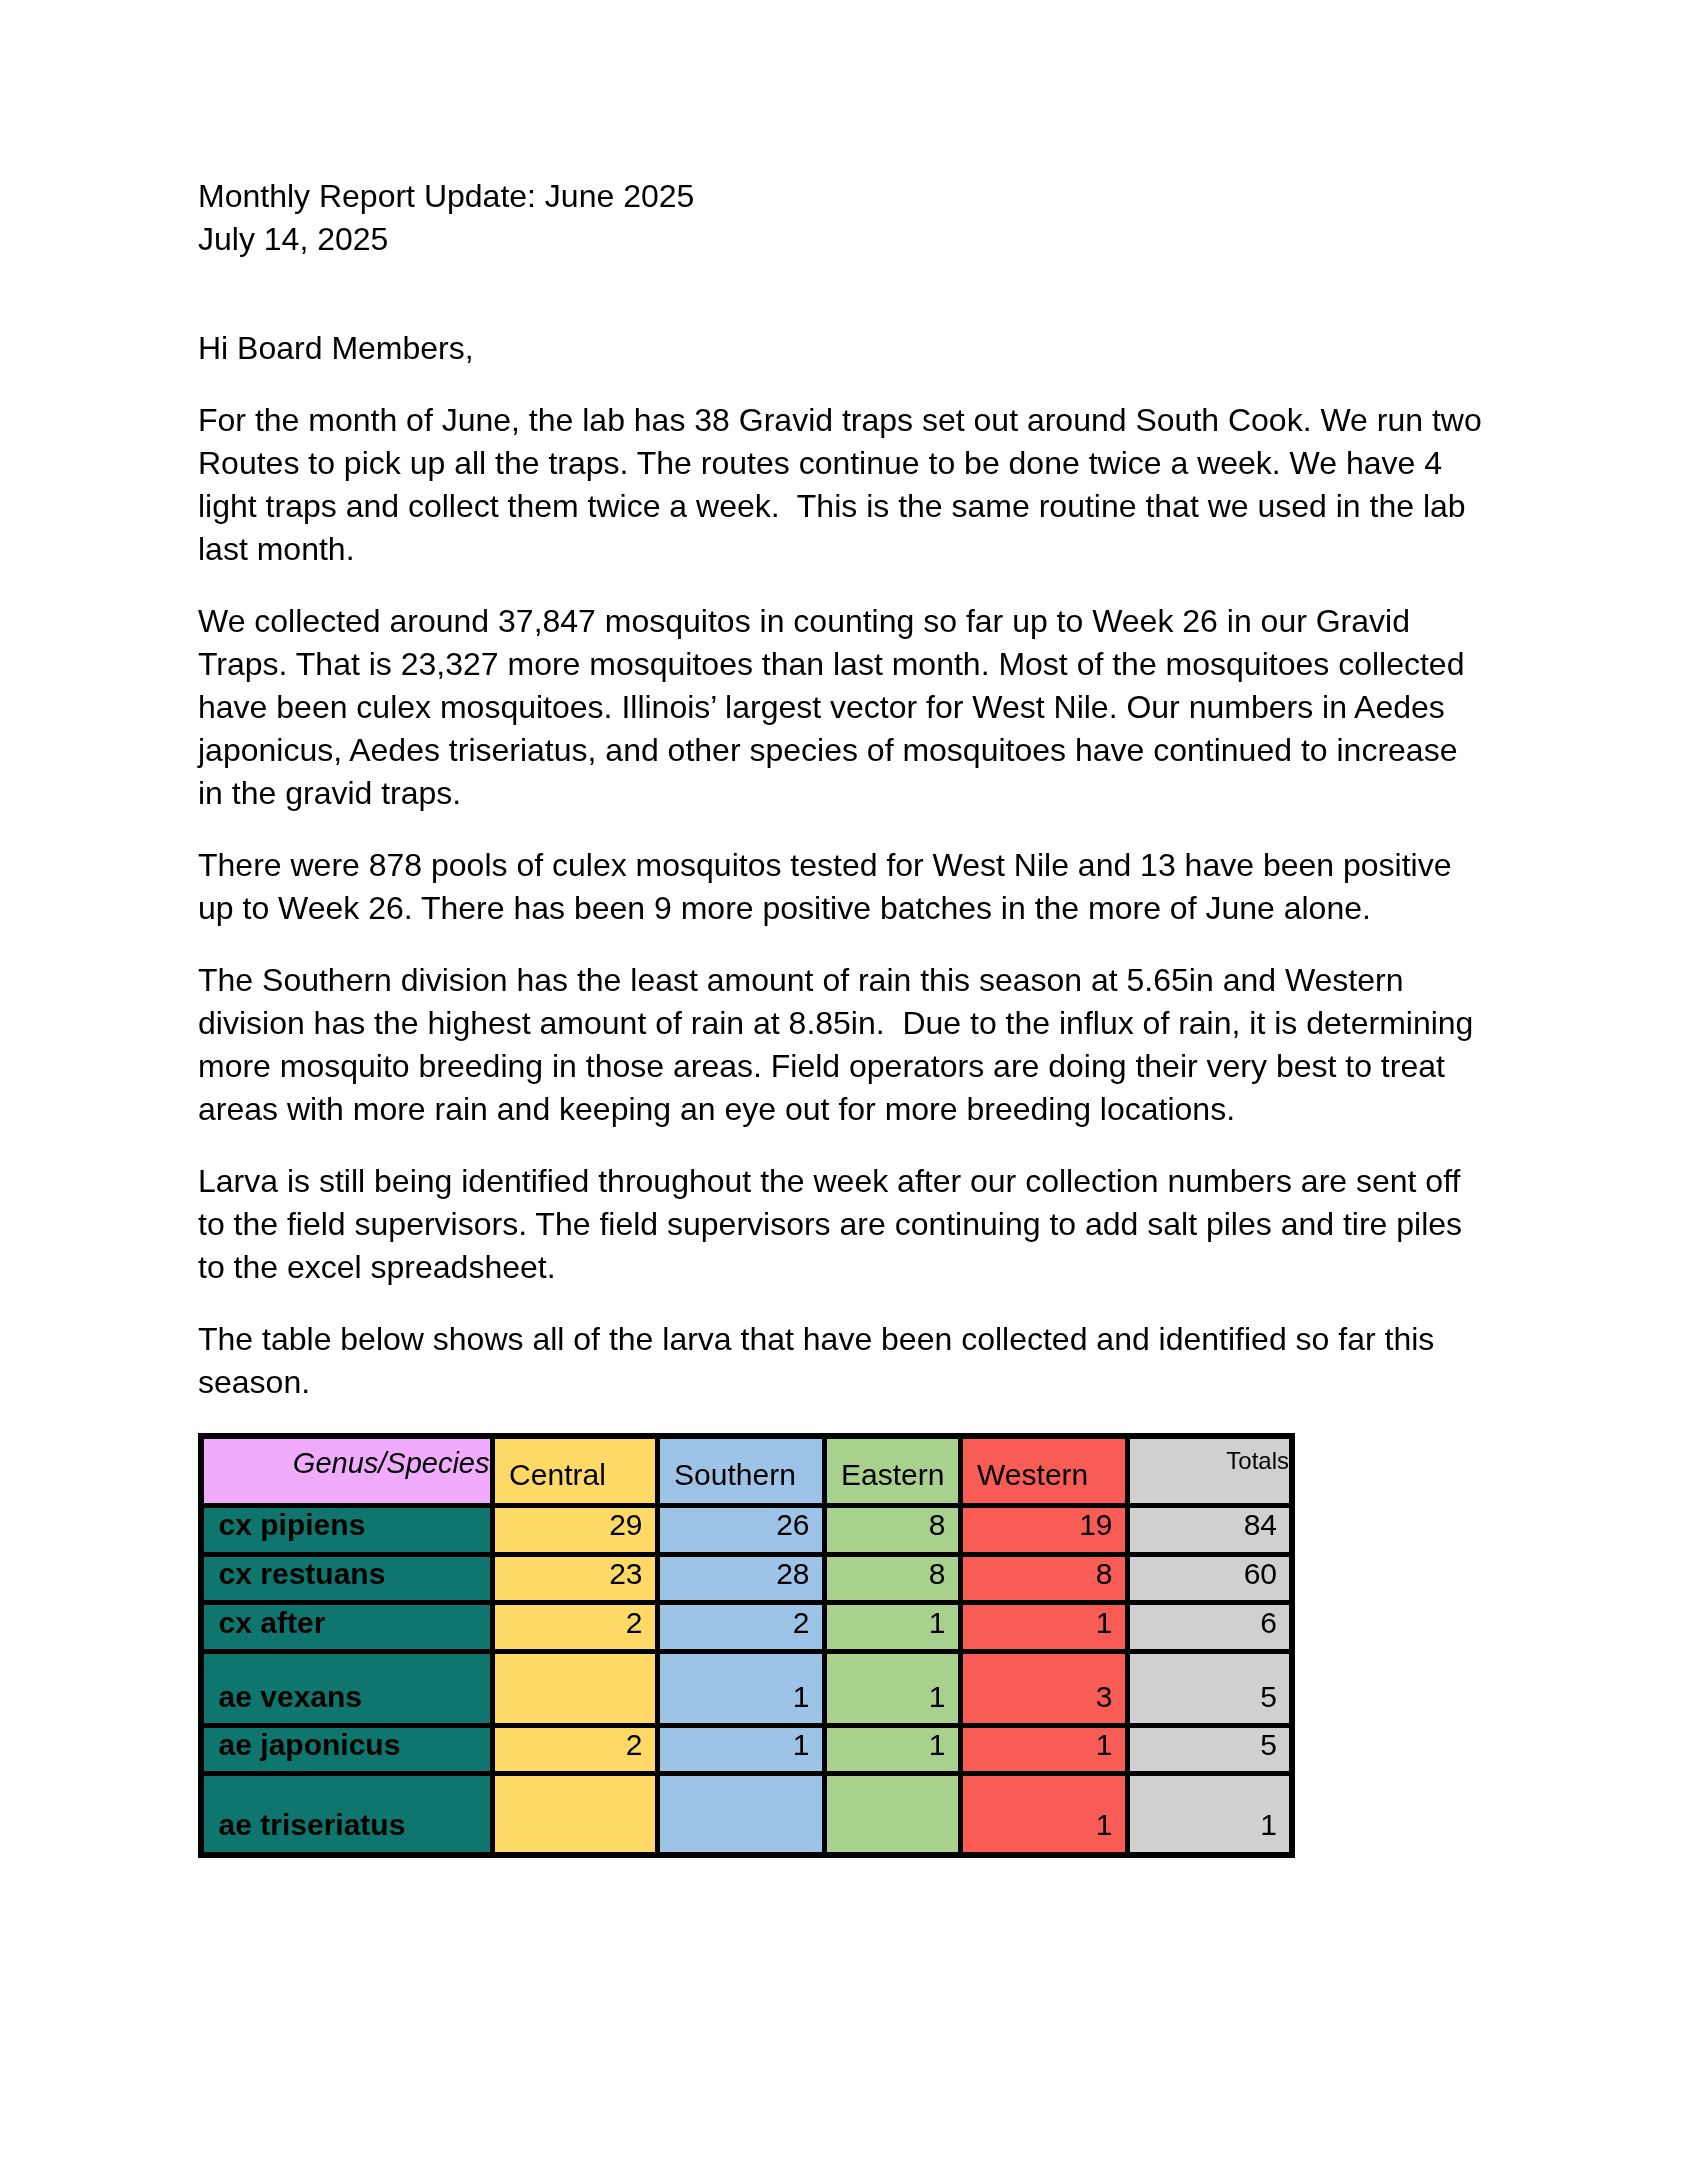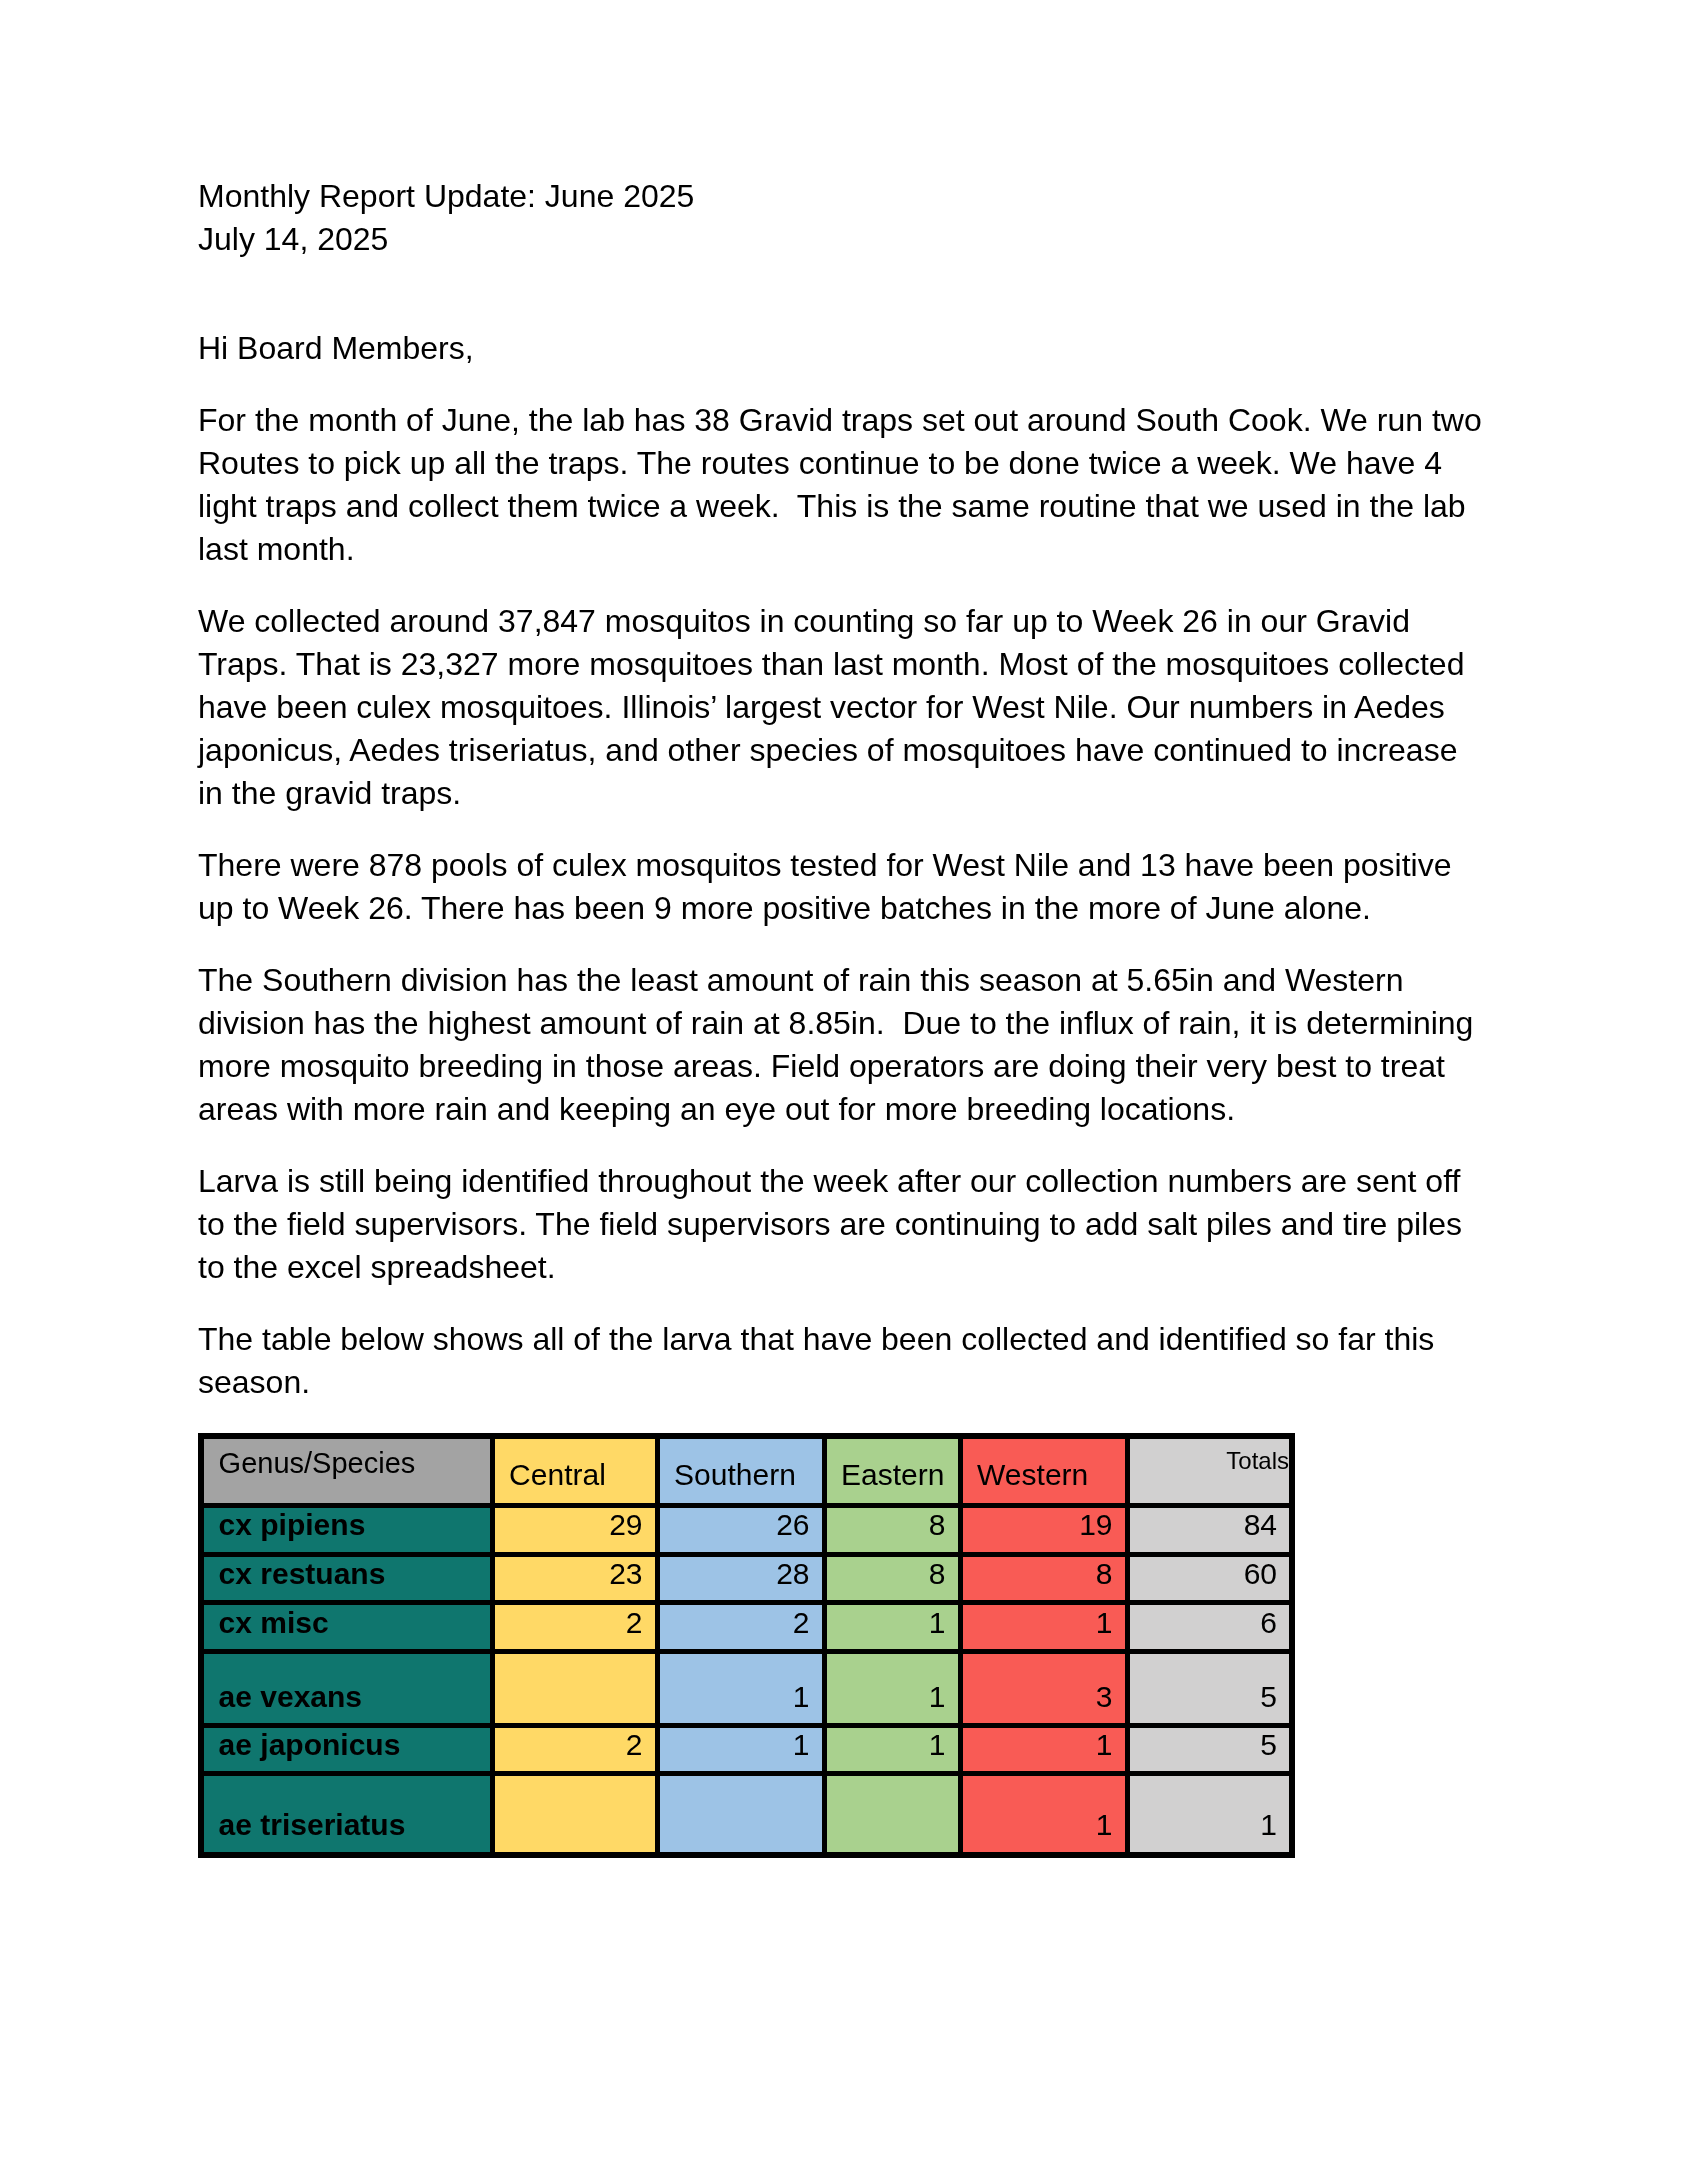--- a/index.html
+++ b/index.html
@@ -56,26 +56,27 @@
 
   tr.r-header      { height: 69px; }
   tr.r-pipiens     { height: 49px; }
   tr.r-restuans    { height: 45px; }
   tr.r-misc        { height: 49px; }
   tr.r-vexans      { height: 74px; }
   tr.r-japonicus   { height: 48px; }
   tr.r-triseriatus { height: 81px; }
 
   th.genus-h {
-    text-align: left;
+    text-align: right;
     vertical-align: top;
     padding: 8px 0 0 14.6px;
     font-weight: normal;
     font-size: 29px;
-    background: #a3a3a3;
+    background: #f0abfc;
+    font-style: italic;
   }
   th.region-h {
     text-align: left;
     vertical-align: bottom;
     padding: 0 0 10.6px 14.6px;
     font-weight: normal;
     font-size: 30px;
   }
   th.totals-h {
     text-align: right;
@@ -154,21 +155,21 @@
         <tr class="r-restuans">
           <td class="species">cx restuans</td>
           <td class="num bg-central">23</td>
           <td class="num bg-southern">28</td>
           <td class="num bg-eastern">8</td>
           <td class="num bg-western">8</td>
           <td class="num bg-totals">60</td>
         </tr>
 
         <tr class="r-misc">
-          <td class="species">cx misc</td>
+          <td class="species">cx after</td>
           <td class="num bg-central">2</td>
           <td class="num bg-southern">2</td>
           <td class="num bg-eastern">1</td>
           <td class="num bg-western">1</td>
           <td class="num bg-totals">6</td>
         </tr>
 
         <tr class="r-vexans">
           <td class="species">ae vexans</td>
           <td class="num bg-central"></td>

